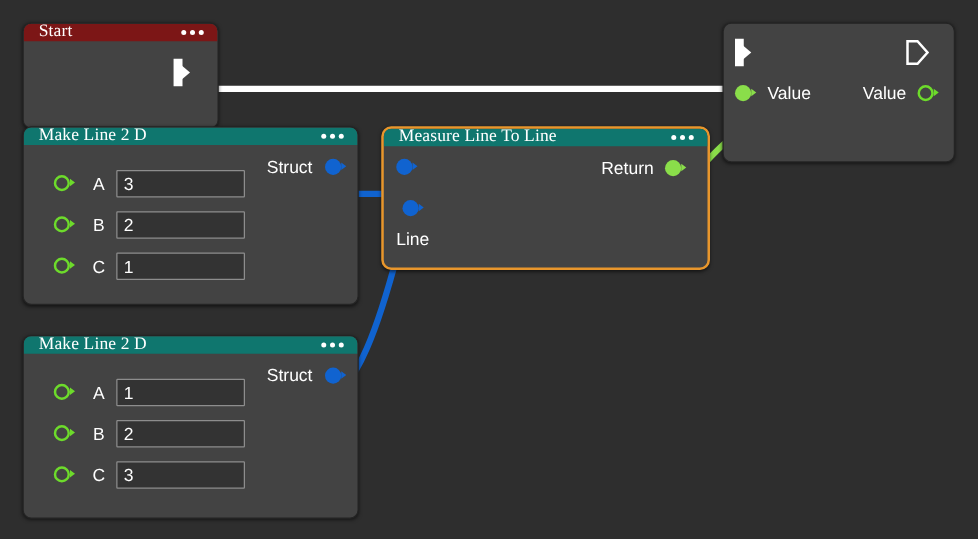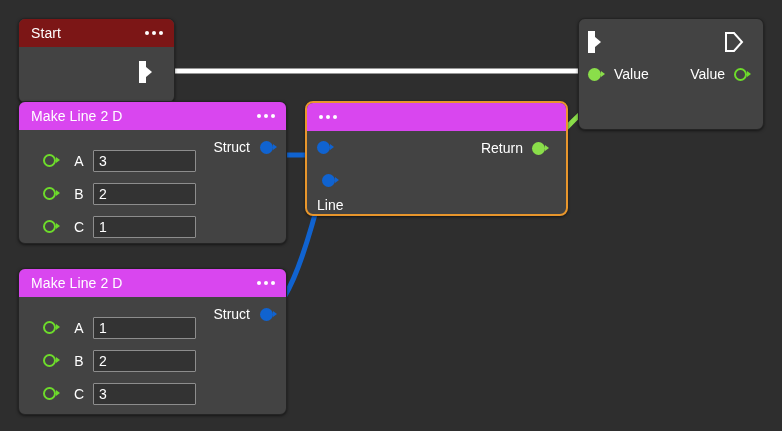--- a/index.html
+++ b/index.html
@@ -30,26 +30,27 @@
     border-radius: 7px;
     border: 1px solid #242424;
     box-shadow: 0 1px 3px rgba(0,0,0,0.55);
     overflow: hidden;
   }
   .node.selected {
     border: 2px solid #e8962c;
     border-radius: 8px;
   }
   .node-header {
-    height: 28px;
+    height: 14px;
     display: flex;
     align-items: center;
     justify-content: space-between;
     padding: 0 11px 0 12px;
     box-sizing: border-box;
+    font-family: Liberation Serif, serif;
   }
   .node-title {
     color: #ffffff;
     font-size: 14px;
     letter-spacing: .1px;
     white-space: nowrap;
   }
   .dots {
     display: flex;
     gap: 3px;
@@ -62,21 +63,21 @@
     border-radius: 50%;
     display: block;
   }
   .node-body {
     position: relative;
     padding: 14px;
   }
   
   .hdr-red   { background: #7c1616; }
   .hdr-blue  { background: #1e4a7b; }
-  .hdr-green { background: #d946ef; }
+  .hdr-green { background: #0f766e; }
   .pin {
     position: relative;
     width: 17px;
     height: 15px;
     flex: 0 0 auto;
   }
   .pin .circle {
     position: absolute;
     left: 0; top: 1px;
     width: 13px;
@@ -261,20 +262,21 @@
         <span class="pin">
           <span class="circle blue-solid"></span>
             <span class="tail blue-t"></span>
         </span>
       </div>
     </div>
   </div>
 
   <div class="node selected" style="left:305px; top:101px; width:259px; height:111px;">
     <div class="node-header hdr-green">
+      <span class="node-title">Measure Line To Line</span>
       <span class="dots">
           <i></i>
           <i></i>
           <i></i>
         </span>
     </div>
     <div class="node-body" style="height:77px;">
       <div style="position:absolute; left:10px; top:9px; display:flex; align-items:center; gap:9px;">
         <span class="pin">
           <span class="circle blue-solid"></span>

